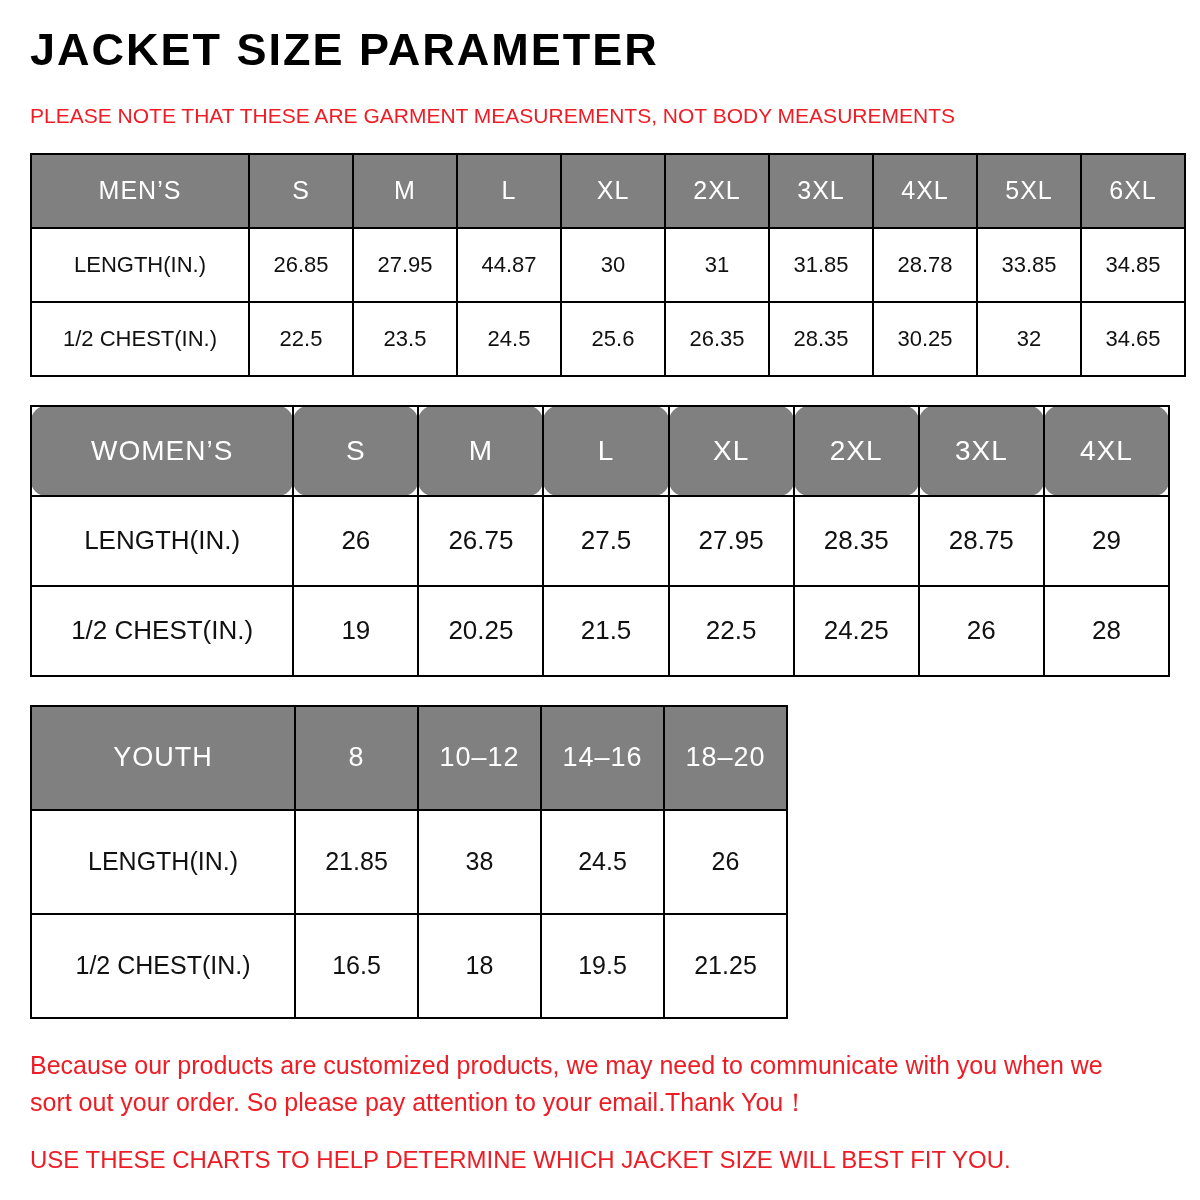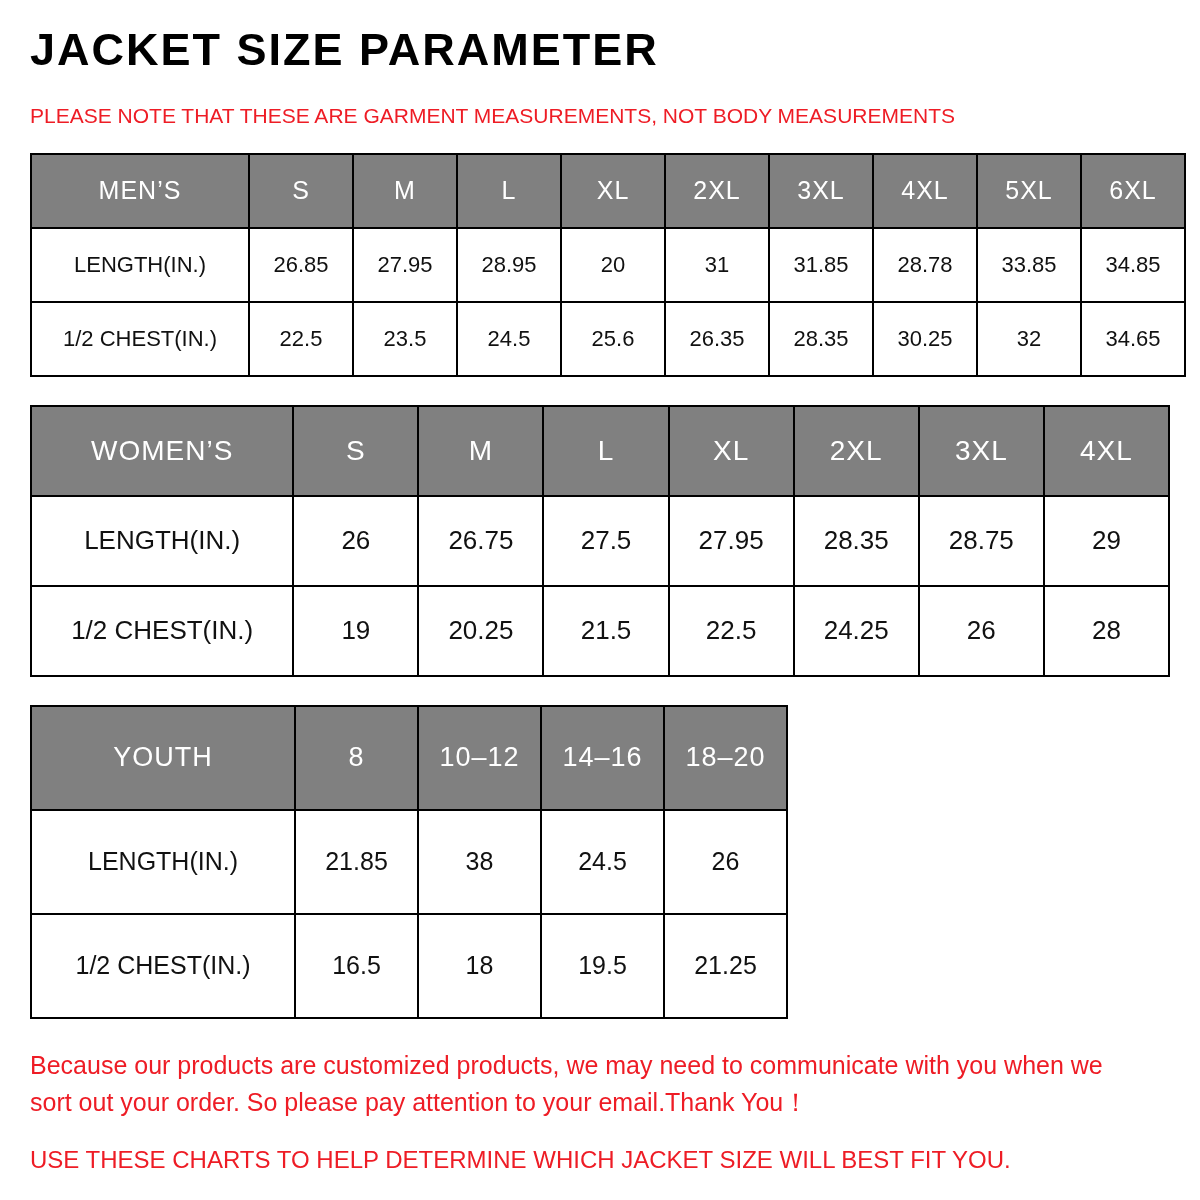--- a/index.html
+++ b/index.html
@@ -60,21 +60,21 @@
   
   #men-table { width: 1140px; }
   #men-table tr { height: 74px; }
   #men-table tr.header td { font-size: 25px; letter-spacing: 1px; }
   #men-table td.lbl { width: 216px; }
   #men-table td.val { width: 102px; }
 
   
   #women-table { width: 1140px; }
   #women-table tr { height: 90px; }
-  #women-table tr.header td { font-size: 28px; letter-spacing: 1px; }
+  #women-table tr.header td { font-size: 28px; letter-spacing: 1px; border-radius: 15px; }
   #women-table td.lbl { width: 258px; font-size: 26px; }
   #women-table td.val { width: 122px; font-size: 26px; }
 
   
   #youth-table { width: 748px; }
   #youth-table tr { height: 104px; }
   #youth-table tr.header td { font-size: 27px; letter-spacing: 1px; }
   #youth-table td.lbl { width: 262px; font-size: 25px; }
   #youth-table td.val { width: 121px; font-size: 25px; }
 
@@ -110,22 +110,22 @@
         <td class="val">2XL</td>
         <td class="val">3XL</td>
         <td class="val">4XL</td>
         <td class="val">5XL</td>
         <td class="val">6XL</td>
       </tr>
       <tr>
         <td class="lbl rowlabel">LENGTH(IN.)</td>
         <td class="val">26.85</td>
         <td class="val">27.95</td>
-        <td class="val">28.95</td>
-        <td class="val">20</td>
+        <td class="val">44.87</td>
+        <td class="val">30</td>
         <td class="val">31</td>
         <td class="val">31.85</td>
         <td class="val">28.78</td>
         <td class="val">33.85</td>
         <td class="val">34.85</td>
       </tr>
       <tr>
         <td class="lbl rowlabel">1/2 CHEST(IN.)</td>
         <td class="val">22.5</td>
         <td class="val">23.5</td>

